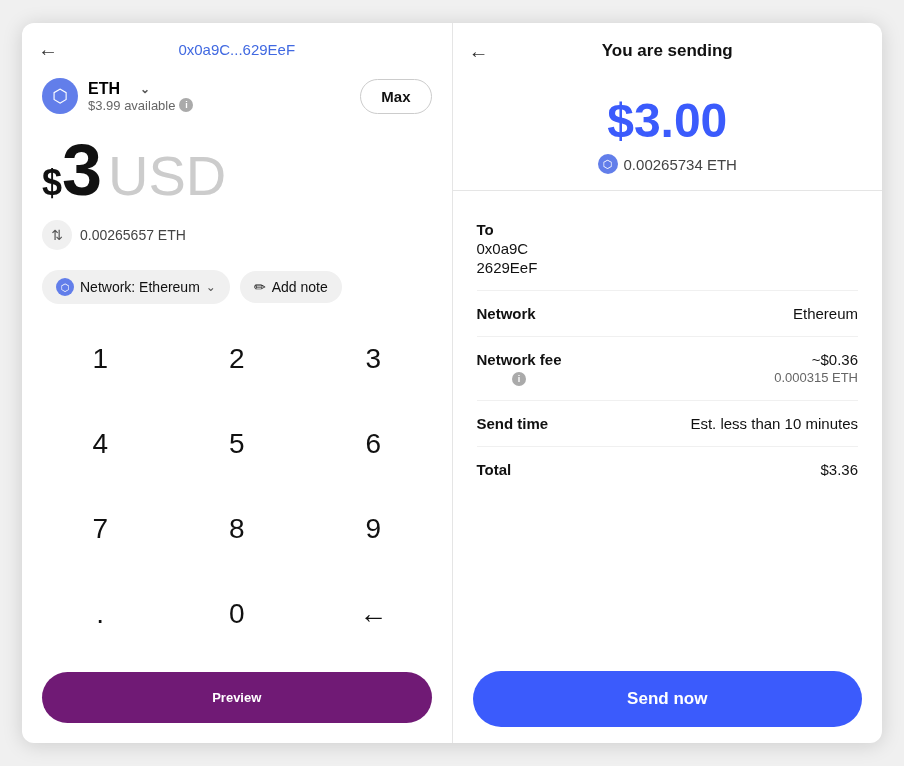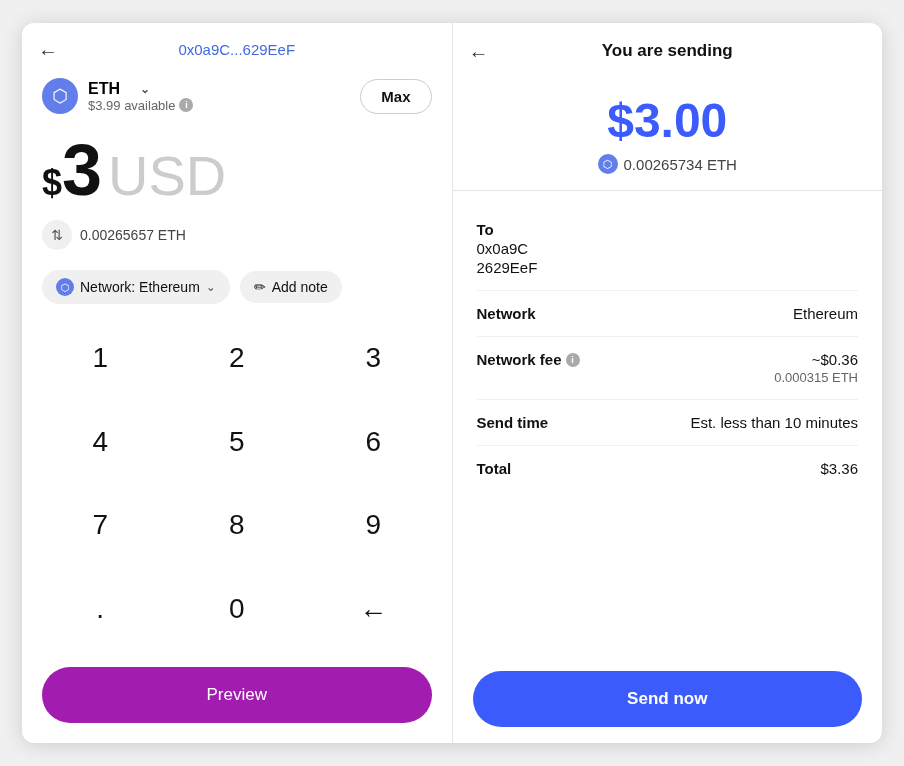--- a/index.html
+++ b/index.html
@@ -219,27 +219,27 @@
       cursor: pointer;
       padding: 10px;
       border-radius: 8px;
       user-select: none;
     }
     .preview-btn-container {
       padding: 16px 20px 20px;
     }
     .preview-btn {
       width: 100%;
-      background: #a21caf;
+      background: #701a75;
       color: white;
       border: none;
       border-radius: 30px;
       padding: 18px;
-      font-size: 17px;
-      font-weight: 400;
+      font-size: 13px;
+      font-weight: 700;
       cursor: pointer;
     }
 
     
     .right-panel {
       flex: 1;
       display: flex;
       flex-direction: column;
       padding: 0;
     }
@@ -315,20 +315,21 @@
       margin-top: 2px;
     }
     .to-address-col {
       display: flex;
       flex-direction: column;
     }
     .detail-label-with-icon {
       display: flex;
       align-items: center;
       gap: 4px;
+      flex-direction: column;
     }
     .send-now-container {
       padding: 16px 20px 16px;
     }
     .send-now-btn {
       width: 100%;
       background: #3b5bfc;
       color: white;
       border: none;
       border-radius: 30px;

